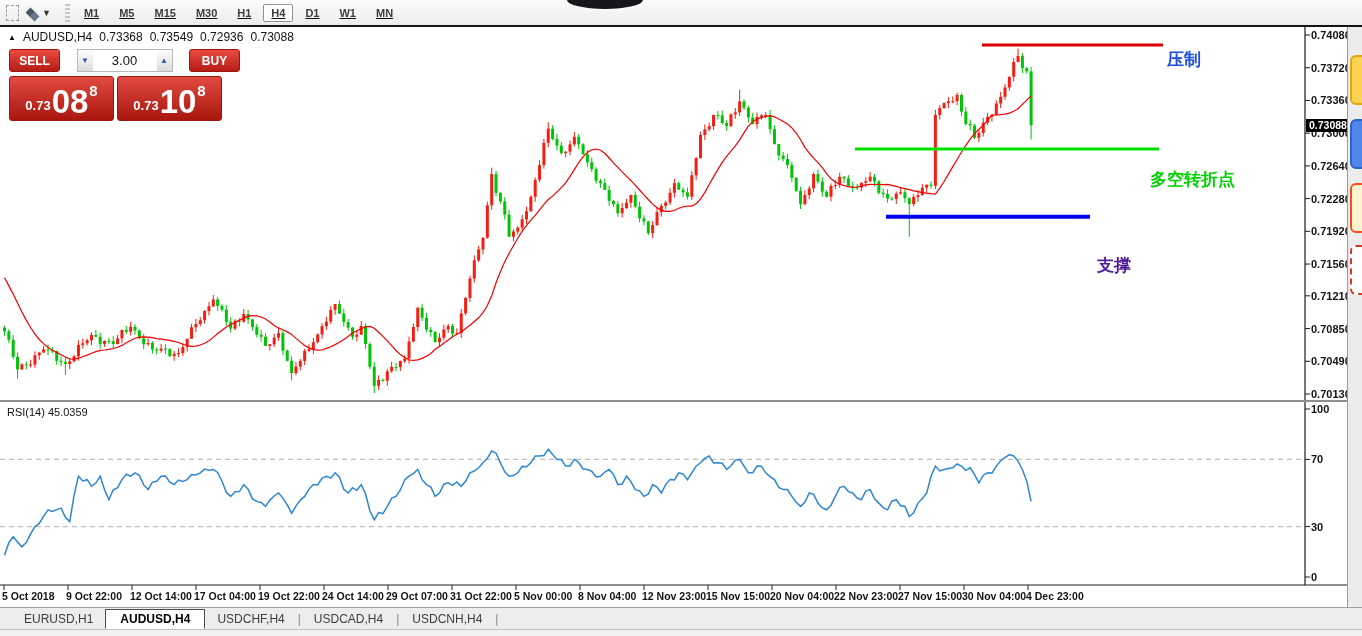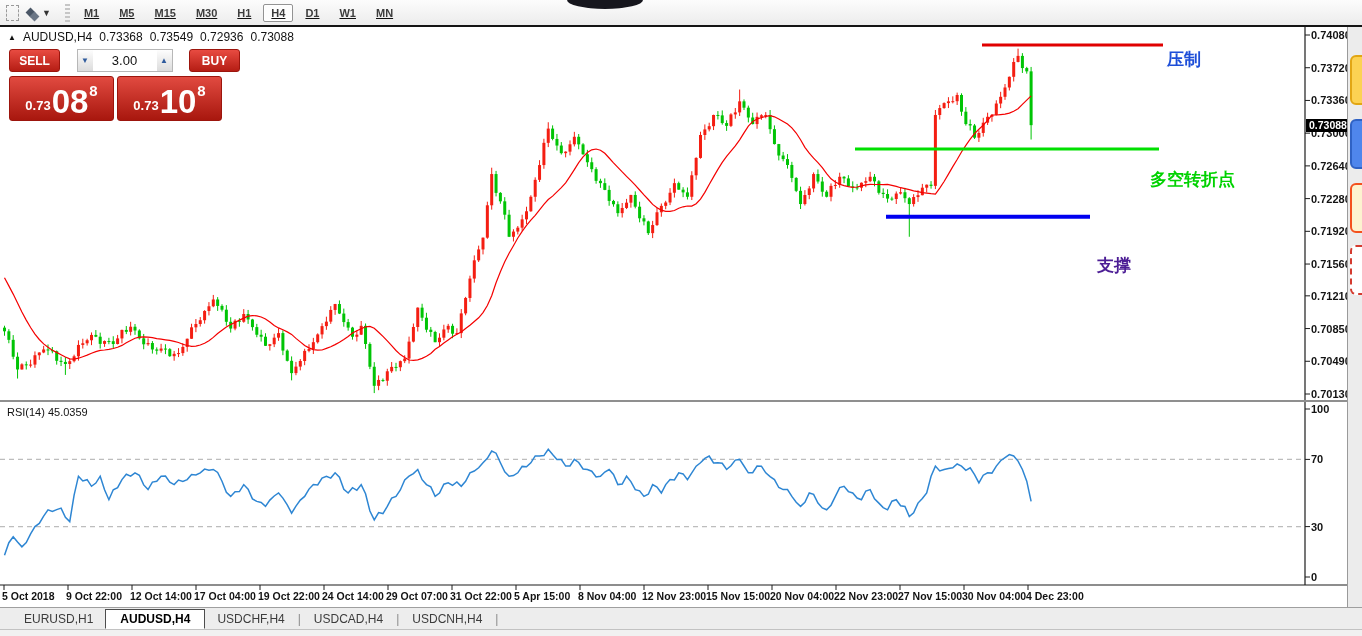--- a/index.html
+++ b/index.html
@@ -674,21 +674,21 @@
     </div>
   <div id="time-axis">
       <div class="time-label" style="left: 2px;">5 Oct 2018</div>
       <div class="time-label" style="left: 66px;">9 Oct 22:00</div>
       <div class="time-label" style="left: 130px;">12 Oct 14:00</div>
       <div class="time-label" style="left: 194px;">17 Oct 04:00</div>
       <div class="time-label" style="left: 258px;">19 Oct 22:00</div>
       <div class="time-label" style="left: 322px;">24 Oct 14:00</div>
       <div class="time-label" style="left: 386px;">29 Oct 07:00</div>
       <div class="time-label" style="left: 450px;">31 Oct 22:00</div>
-      <div class="time-label" style="left: 514px;">5 Apr 15:00</div>
+      <div class="time-label" style="left: 514px;">5 Nov 00:00</div>
       <div class="time-label" style="left: 578px;">8 Nov 04:00</div>
       <div class="time-label" style="left: 642px;">12 Nov 23:00</div>
       <div class="time-label" style="left: 706px;">15 Nov 15:00</div>
       <div class="time-label" style="left: 770px;">20 Nov 04:00</div>
       <div class="time-label" style="left: 834px;">22 Nov 23:00</div>
       <div class="time-label" style="left: 898px;">27 Nov 15:00</div>
       <div class="time-label" style="left: 962px;">30 Nov 04:00</div>
       <div class="time-label" style="left: 1026px;">4 Dec 23:00</div>
     </div>
   <div class="price-tag" id="price-tag" style="top: 118.659px;">0.73088</div>

